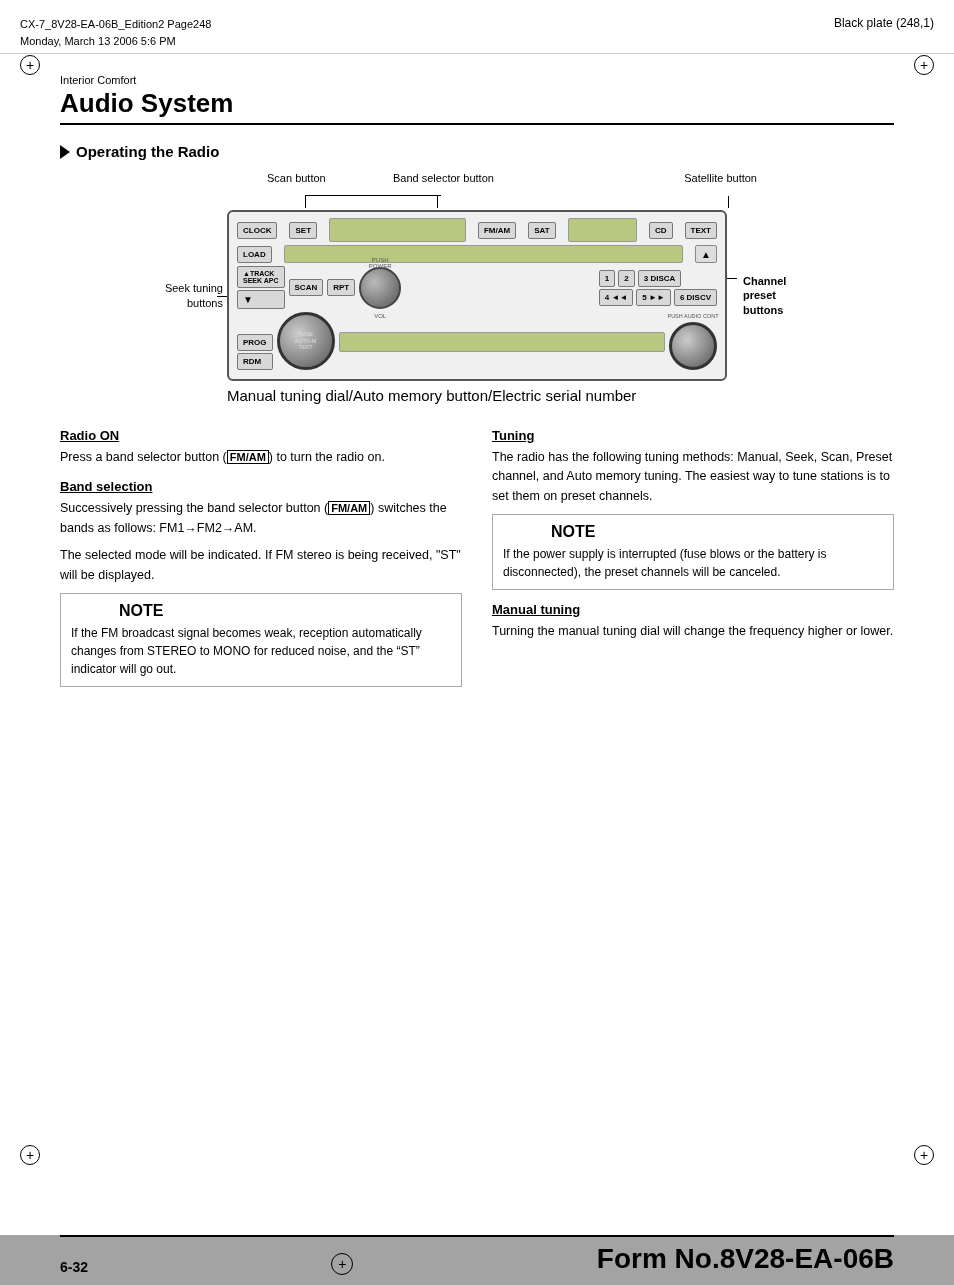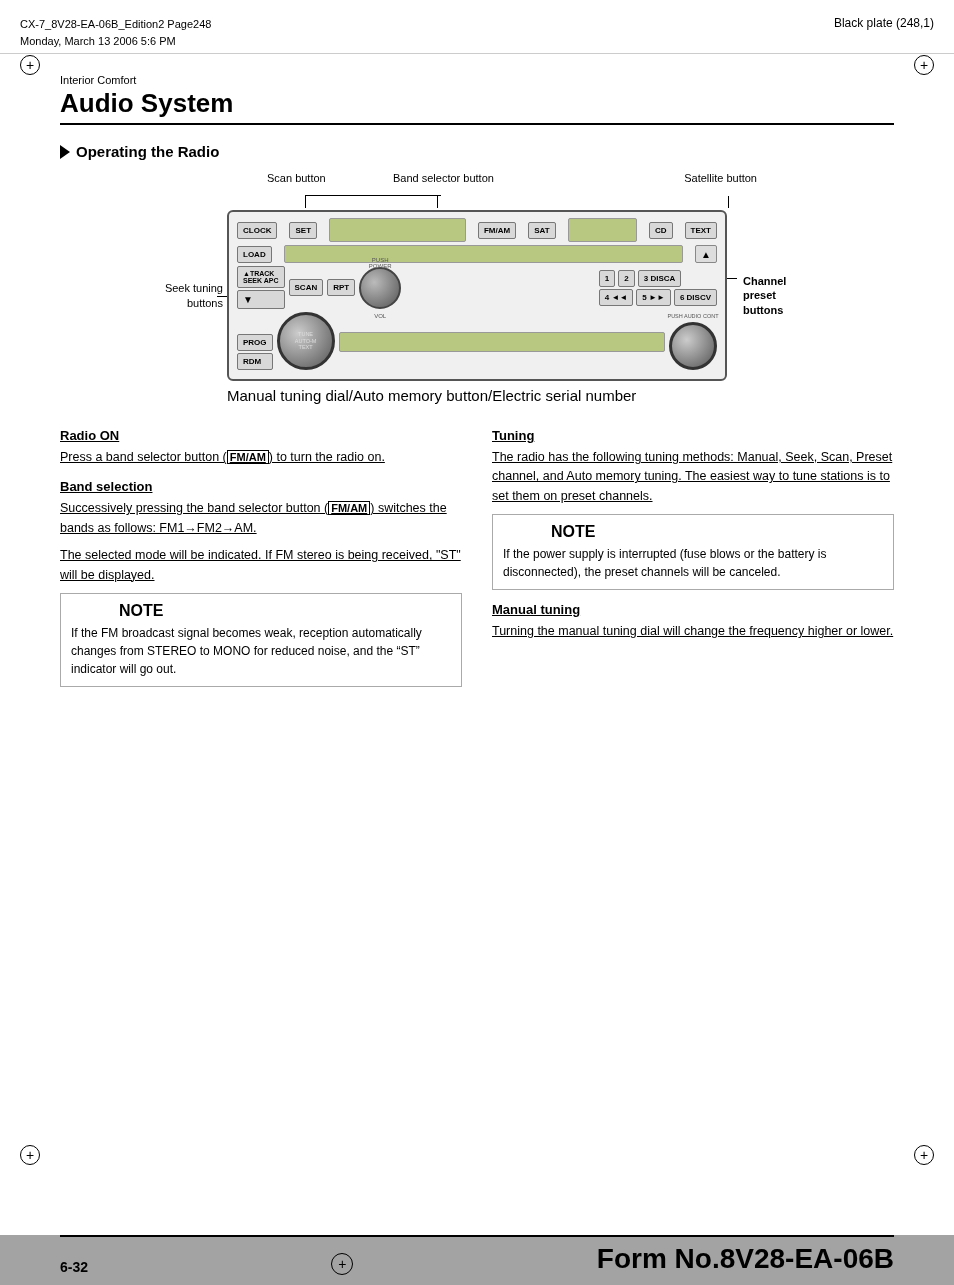--- a/index.html
+++ b/index.html
@@ -121,21 +121,20 @@
       text-decoration: underline;
       margin-bottom: 5px;
       margin-top: 12px;
     }
     .topic-heading:first-child { margin-top: 8px; }
 
     p {
       font-size: 12.5px;
       line-height: 1.55;
       margin-bottom: 8px;
-      text-decoration: underline;
     }
 
     .note-box {
       border: 1px solid #aaa;
       padding: 8px 10px;
       margin-top: 8px;
       margin-bottom: 8px;
     }
     .note-label {
       font-size: 16px;

